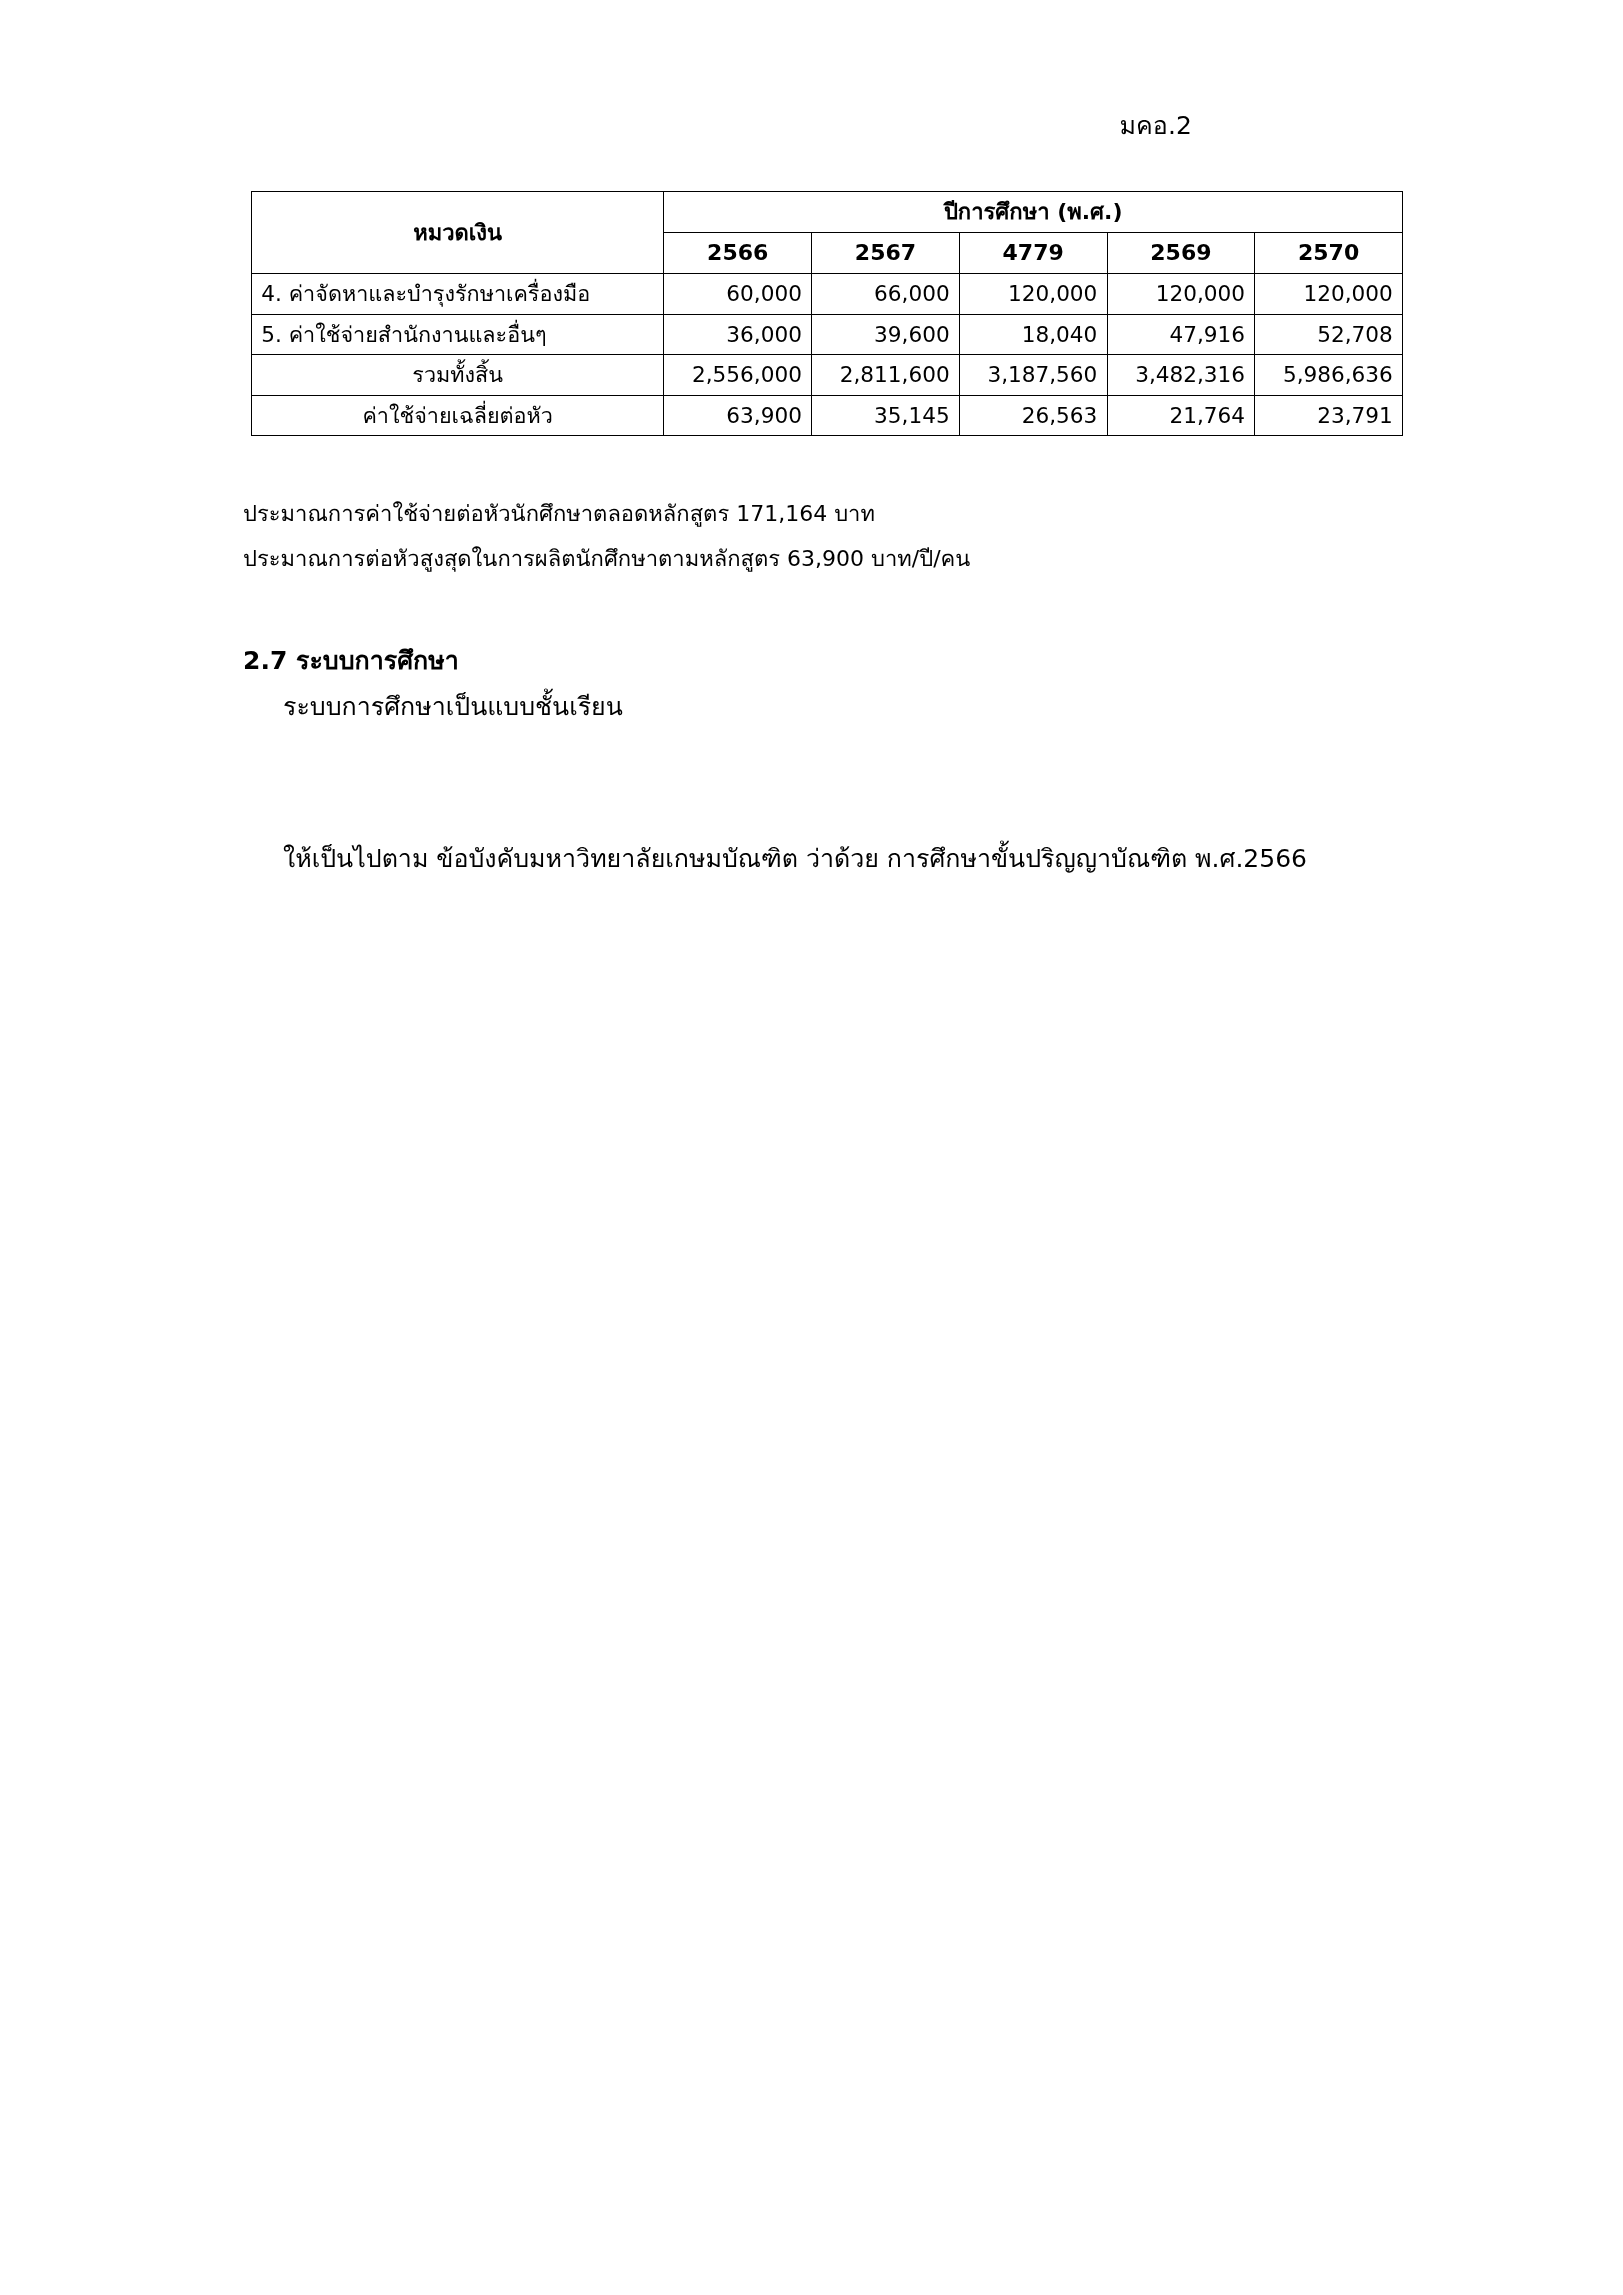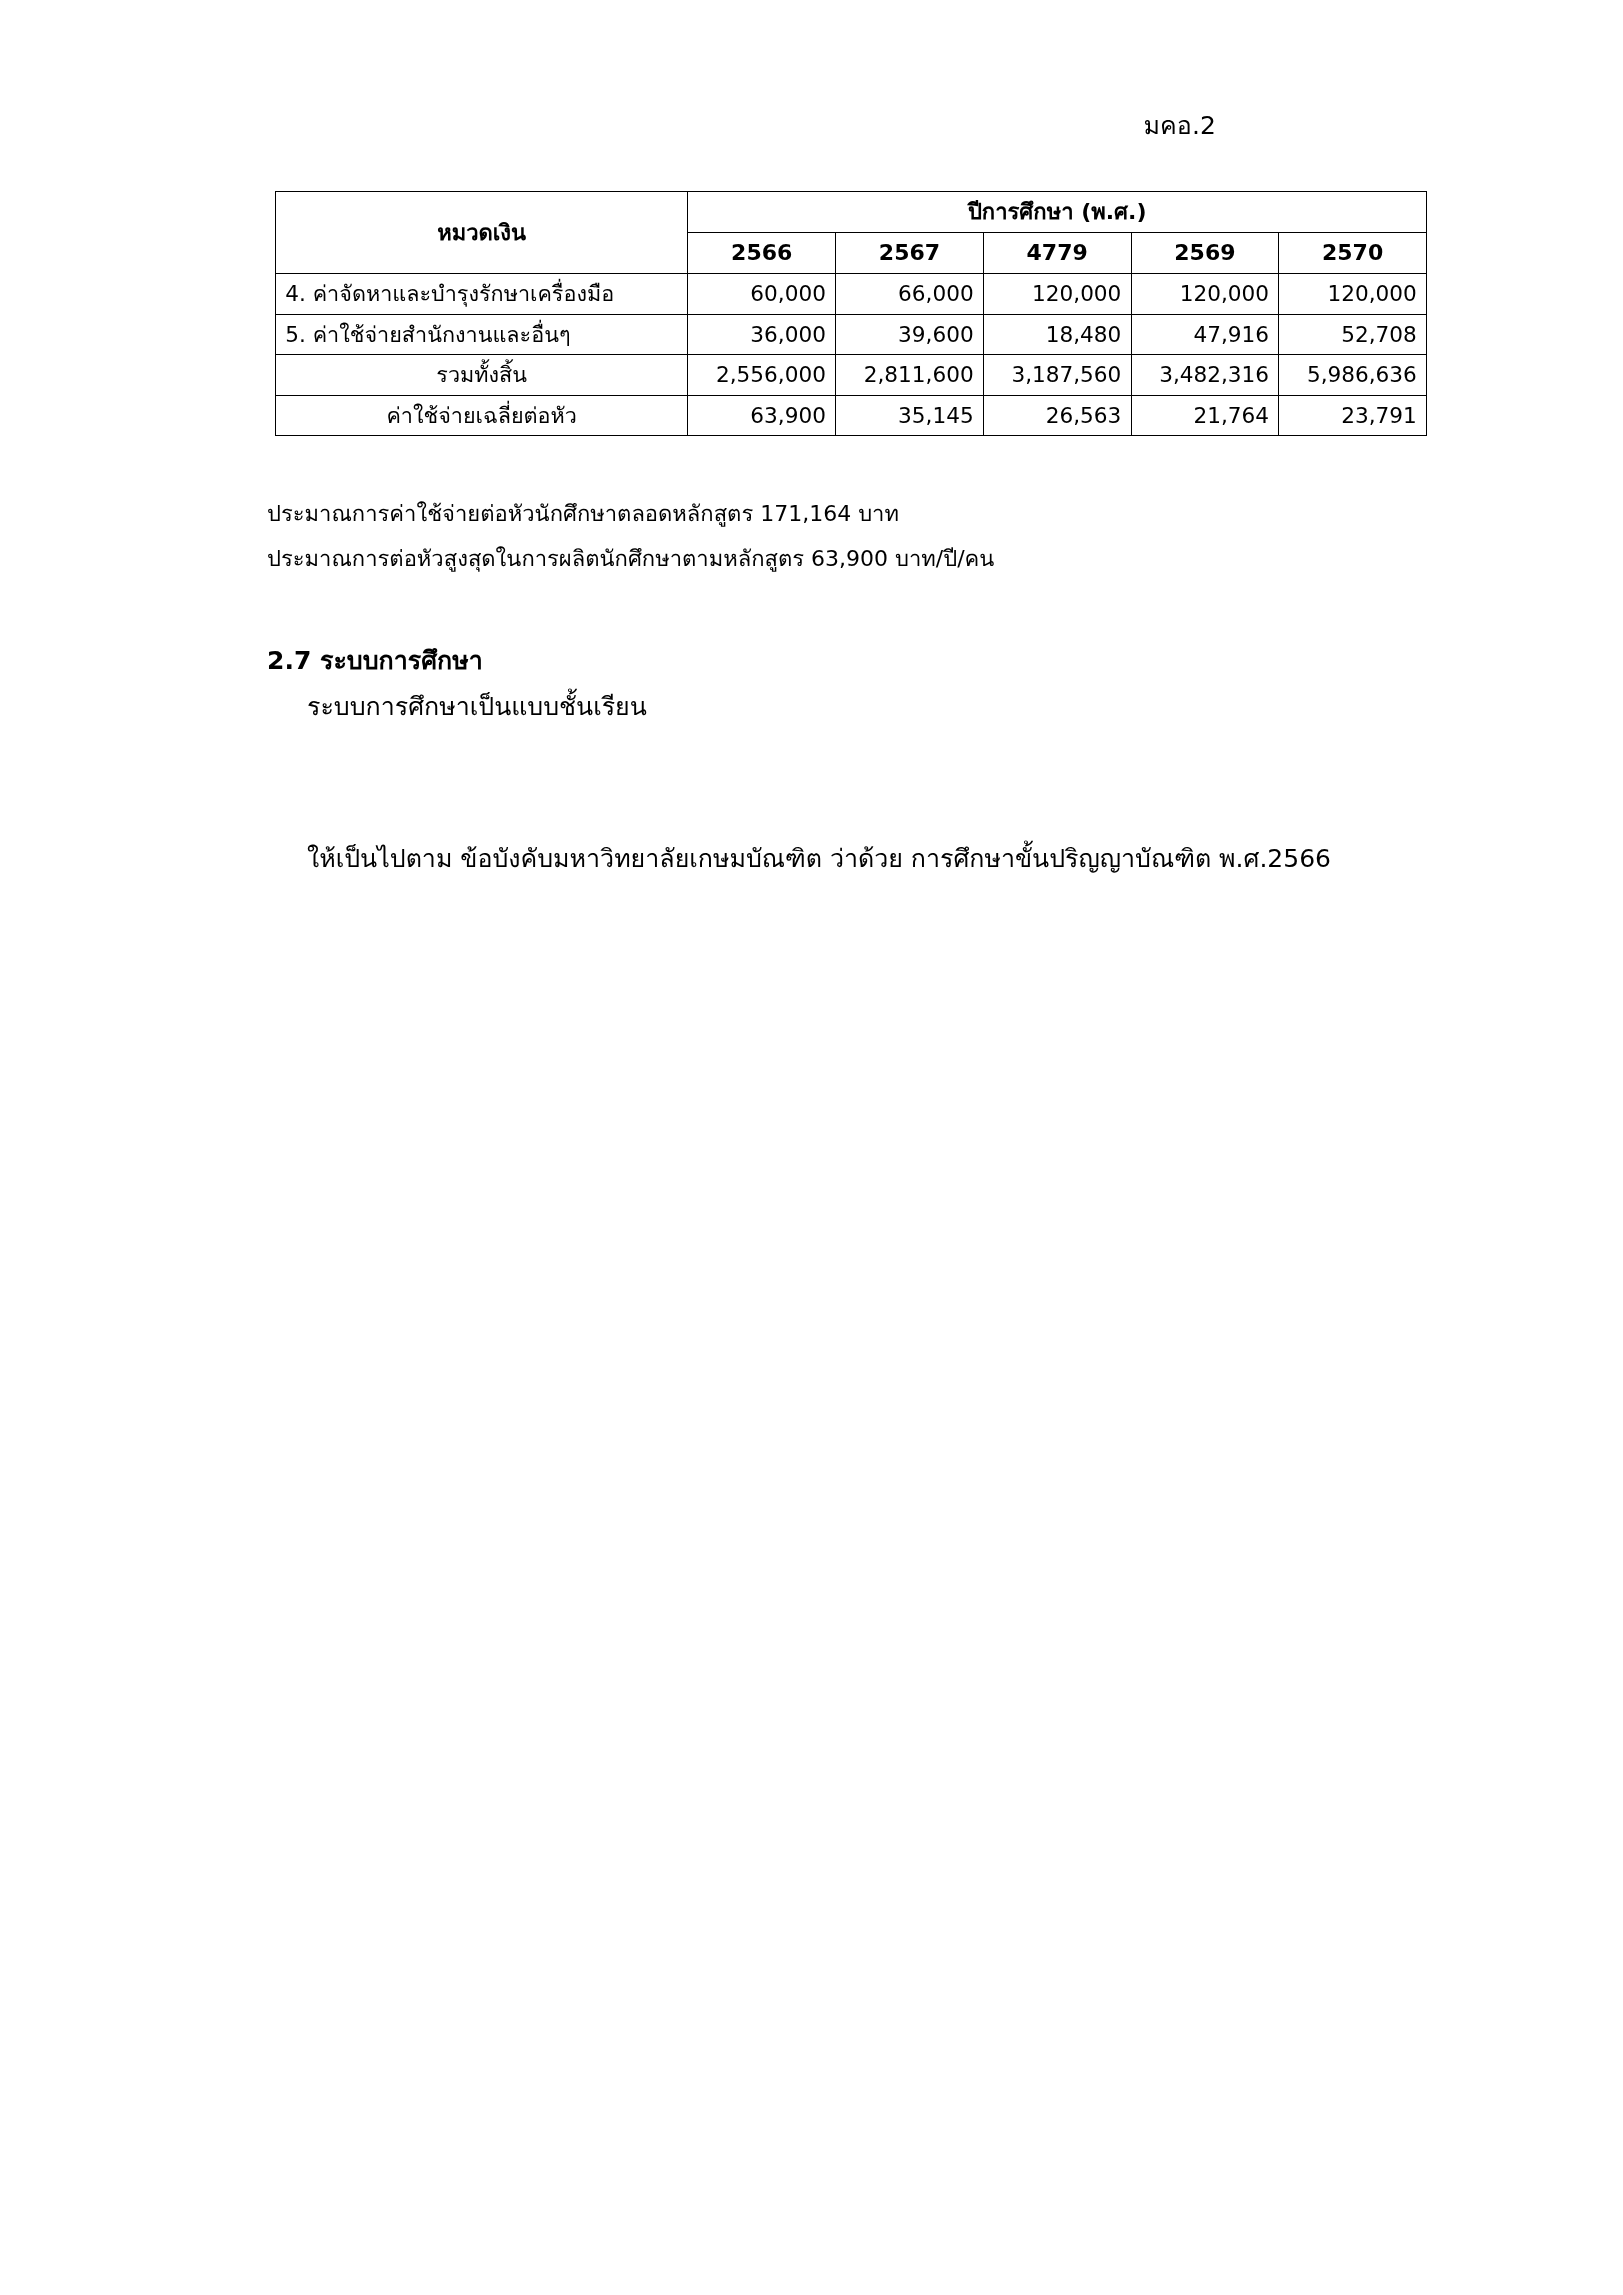--- a/index.html
+++ b/index.html
@@ -13,21 +13,20 @@
     font-family: "DejaVu Sans", "Liberation Sans", sans-serif;
     color: #000000;
     position: relative;
   }
   .page {
     position: relative;
     width: 1388px;
     height: 2295px;
     box-sizing: border-box;
     padding: 0;
-    margin-left: 24px;
   }
   .header-right {
     position: absolute;
     top: 105px;
     right: 196px;
     font-size: 25px;
     letter-spacing: 0.1px;
   }
   .table-wrap {
     position: absolute;
@@ -118,21 +117,21 @@
           <td class="num">60,000</td>
           <td class="num">66,000</td>
           <td class="num">120,000</td>
           <td class="num">120,000</td>
           <td class="num">120,000</td>
         </tr>
         <tr>
           <td class="lbl-left">5. ค่าใช้จ่ายสำนักงานและอื่นๆ</td>
           <td class="num">36,000</td>
           <td class="num">39,600</td>
-          <td class="num">18,480</td>
+          <td class="num">18,040</td>
           <td class="num">47,916</td>
           <td class="num">52,708</td>
         </tr>
         <tr>
           <td class="lbl-center">รวมทั้งสิ้น</td>
           <td class="num">2,556,000</td>
           <td class="num">2,811,600</td>
           <td class="num">3,187,560</td>
           <td class="num">3,482,316</td>
           <td class="num">5,986,636</td>

